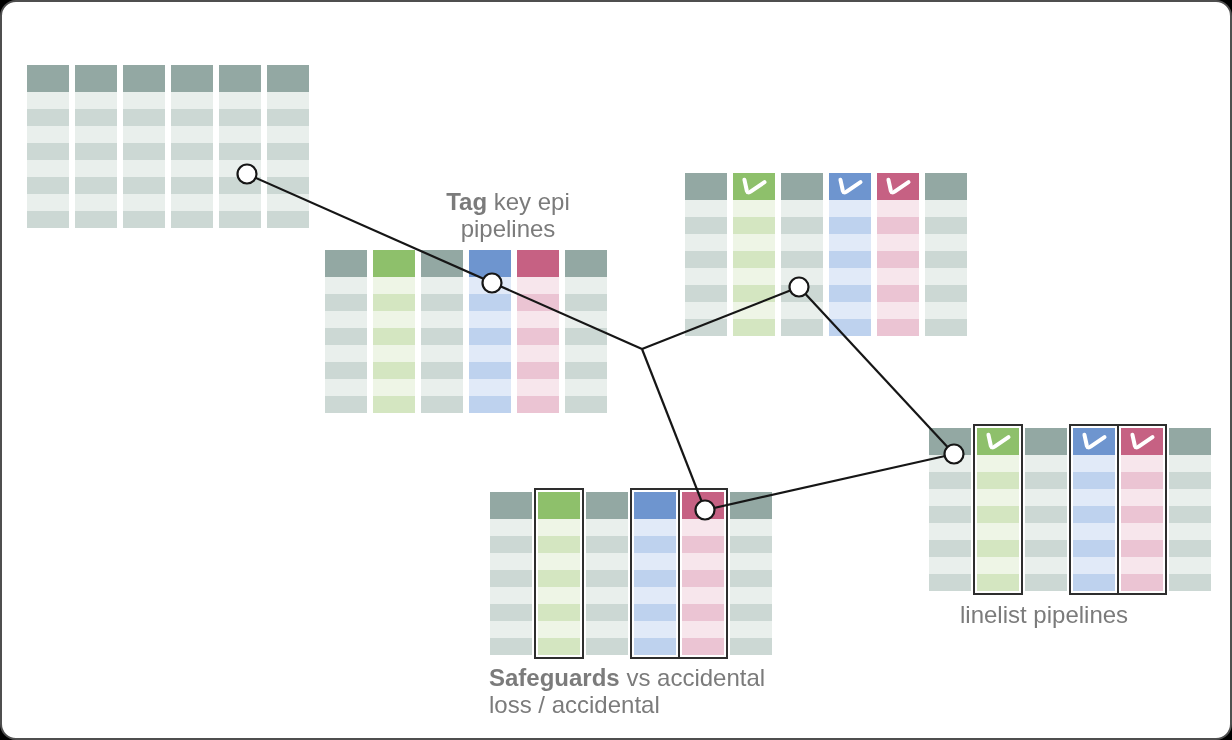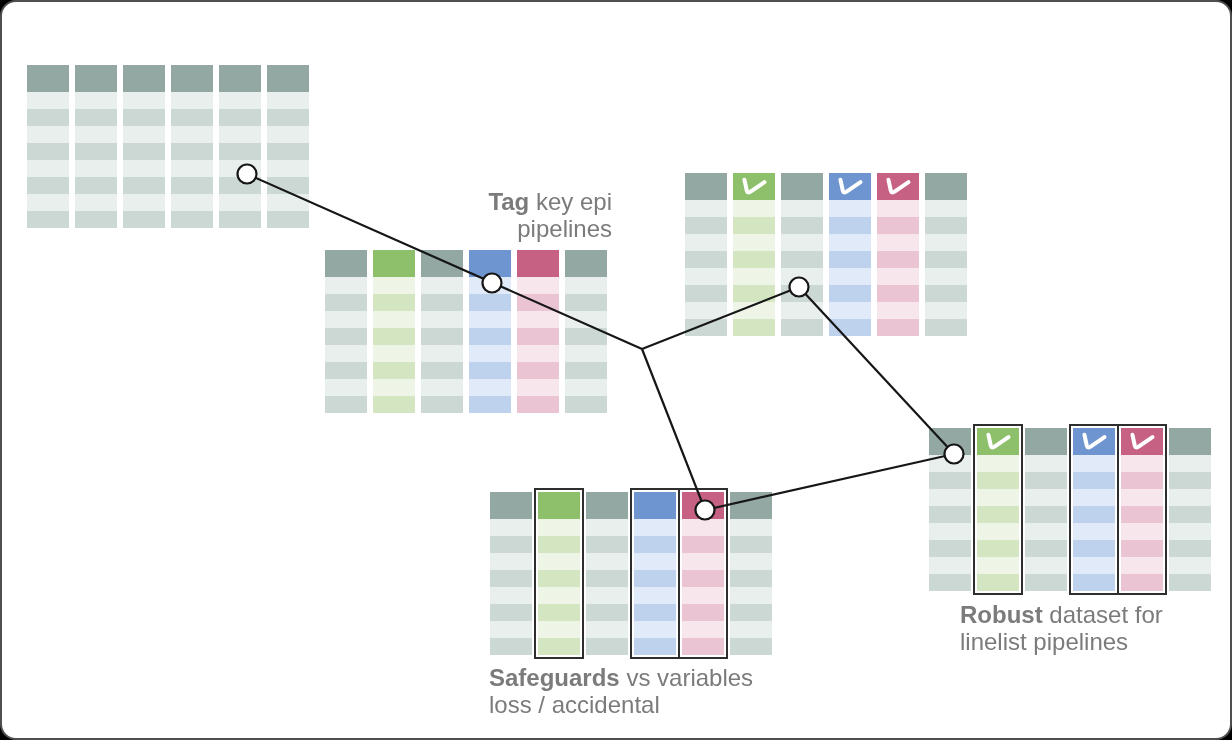--- a/index.html
+++ b/index.html
@@ -17,21 +17,21 @@
   .col.outlined::after {
     content:""; position:absolute; left:-4px; right:-4px; top:-4px; bottom:-4px;
     border:2.5px solid #2e2e2e; pointer-events:none;
   }
   .check { width:32px; height:21px; display:block; }
   .caption {
     position:absolute; z-index:2; font-size:24px; line-height:27px;
     color:#7b7b7b; white-space:nowrap;
   }
   .caption .b { font-weight:bold; }
-  .caption.right { text-align:right; }
+  .caption.right { text-align:center; }
   #connector { position:absolute; left:0; top:0; z-index:3; pointer-events:none; }
 </style>
 </head>
 <body>
 
 <div class="stage">
   <div class="canvas" id="canvas">
       <div class="table" style="left: 25px; top: 63px;">
         <div class="col">
           <div class="hdr" style="background: rgb(147, 168, 163);"></div>
@@ -394,25 +394,24 @@
           <div class="row" style="background: rgb(204, 216, 212);"></div>
           <div class="row" style="background: rgb(233, 239, 236);"></div>
           <div class="row" style="background: rgb(204, 216, 212);"></div>
         </div>
       </div>
       <div class="caption right" style="left: 402px; top: 186px; width: 208px;">
         <div><span class="b">Tag</span><span> key epi</span></div>
         <div><span class="b"></span><span>pipelines</span></div>
       </div>
       <div class="caption" style="left: 487px; top: 662px;">
-        <div><span class="b">Safeguards</span><span> vs variables</span></div>
+        <div><span class="b">Safeguards</span><span> vs accidental</span></div>
         <div><span class="b"></span><span>loss / accidental</span></div>
       </div>
       <div class="caption" style="left: 958px; top: 599px;">
-        <div><span class="b">Robust</span><span> dataset for</span></div>
         <div><span class="b"></span><span>linelist pipelines</span></div>
       </div>
       <svg id="connector" width="1232" height="740">
         <line x1="245" y1="172" x2="640" y2="347" stroke="#161616" stroke-width="2.2"></line>
         <line x1="640" y1="347" x2="797" y2="285" stroke="#161616" stroke-width="2.2"></line>
         <line x1="640" y1="347" x2="703" y2="508" stroke="#161616" stroke-width="2.2"></line>
         <line x1="797" y1="285" x2="952" y2="452" stroke="#161616" stroke-width="2.2"></line>
         <line x1="703" y1="508" x2="952" y2="452" stroke="#161616" stroke-width="2.2"></line>
         <circle cx="245" cy="172" r="9.5" fill="#ffffff" stroke="#161616" stroke-width="2.2"></circle>
         <circle cx="490" cy="281" r="9.5" fill="#ffffff" stroke="#161616" stroke-width="2.2"></circle>

